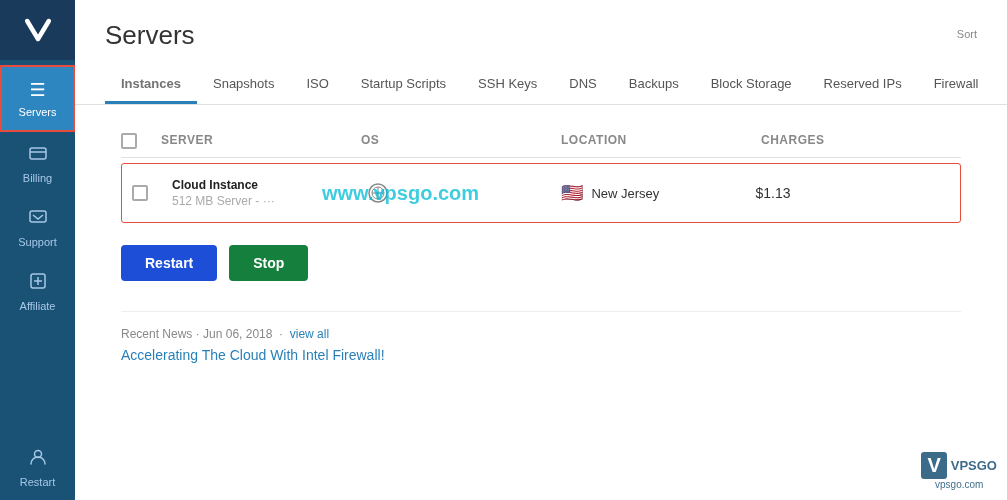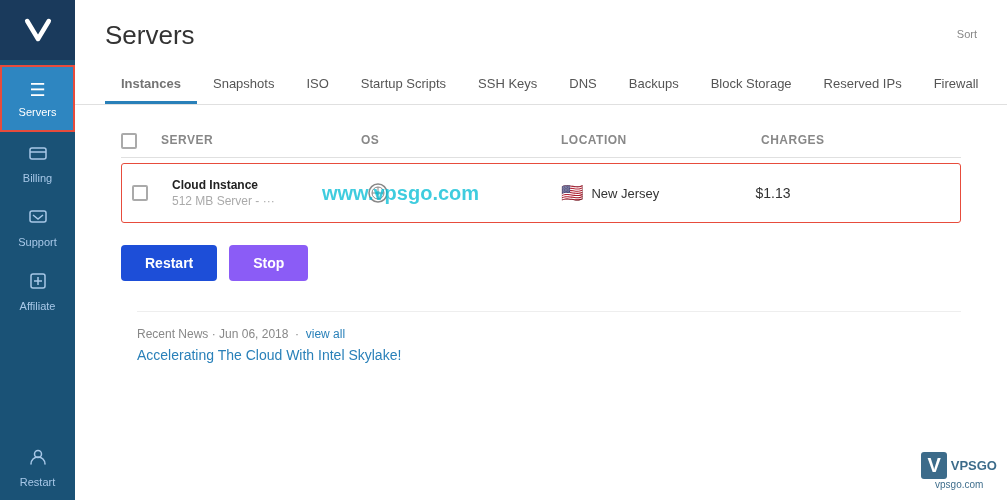--- a/index.html
+++ b/index.html
@@ -184,30 +184,29 @@
       font-weight: 600;
       border: none;
       border-radius: 4px;
       cursor: pointer;
     }
     .btn-primary {
       background: #1d4ed8;
       color: #fff;
     }
     .btn-stop {
-      background: #8b5cf6;
+      background: #15803d;
       color: #fff;
     }
 
     
     .news-section {
       margin-top: 30px;
       border-top: 1px solid #eee;
       padding-top: 15px;
-      margin-left: 16px;
     }
     .news-meta {
       font-size: 12px;
       color: #888;
       margin-bottom: 5px;
     }
     .news-meta a {
       color: #2980b9;
       text-decoration: none;
     }
@@ -395,21 +394,21 @@
       <button class="btn btn-primary">Restart</button>
       <button class="btn btn-stop">Stop</button>
     </div>
 
     <div class="news-section">
       <div class="news-meta">
         <span>Recent News · Jun 06, 2018</span>
         &nbsp;·&nbsp;
         <a href="#">view all</a>
       </div>
-      <a href="#" class="news-title">Accelerating The Cloud With Intel Skylake!</a>
+      <a href="#" class="news-title">Accelerating The Cloud With Intel Firewall!</a>
     </div>
   </div>
 </div>
 
 <div class="watermark">
   <div class="wm-logo">
     <div style="background:#1a5276; color:white; font-weight:900; font-size:20px; padding:2px 6px; border-radius:3px;">V</div>
     <div class="wm-text">
       <div style="font-size:13px; font-weight:800; color:#1a5276;">VPSGO</div>
     </div>

